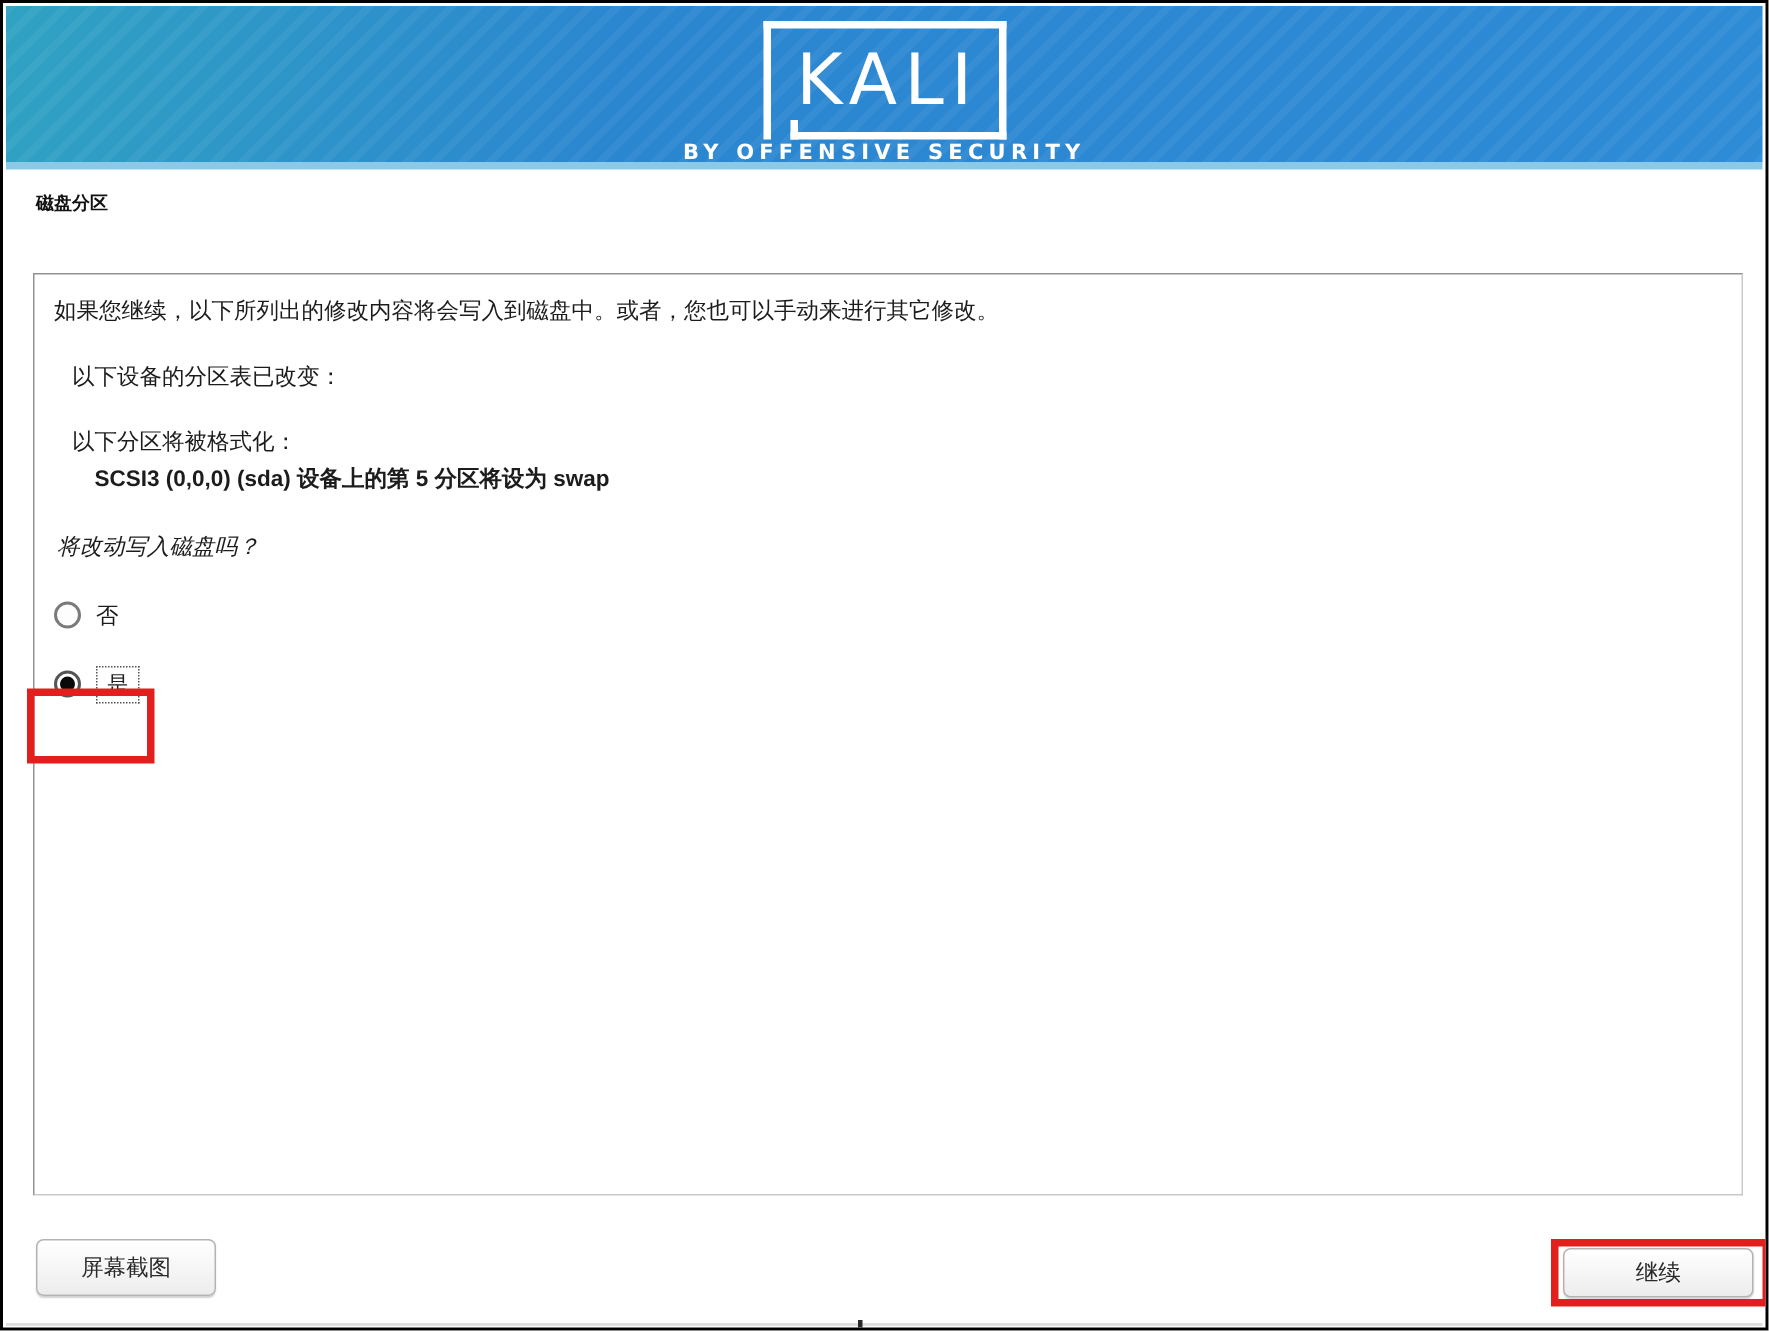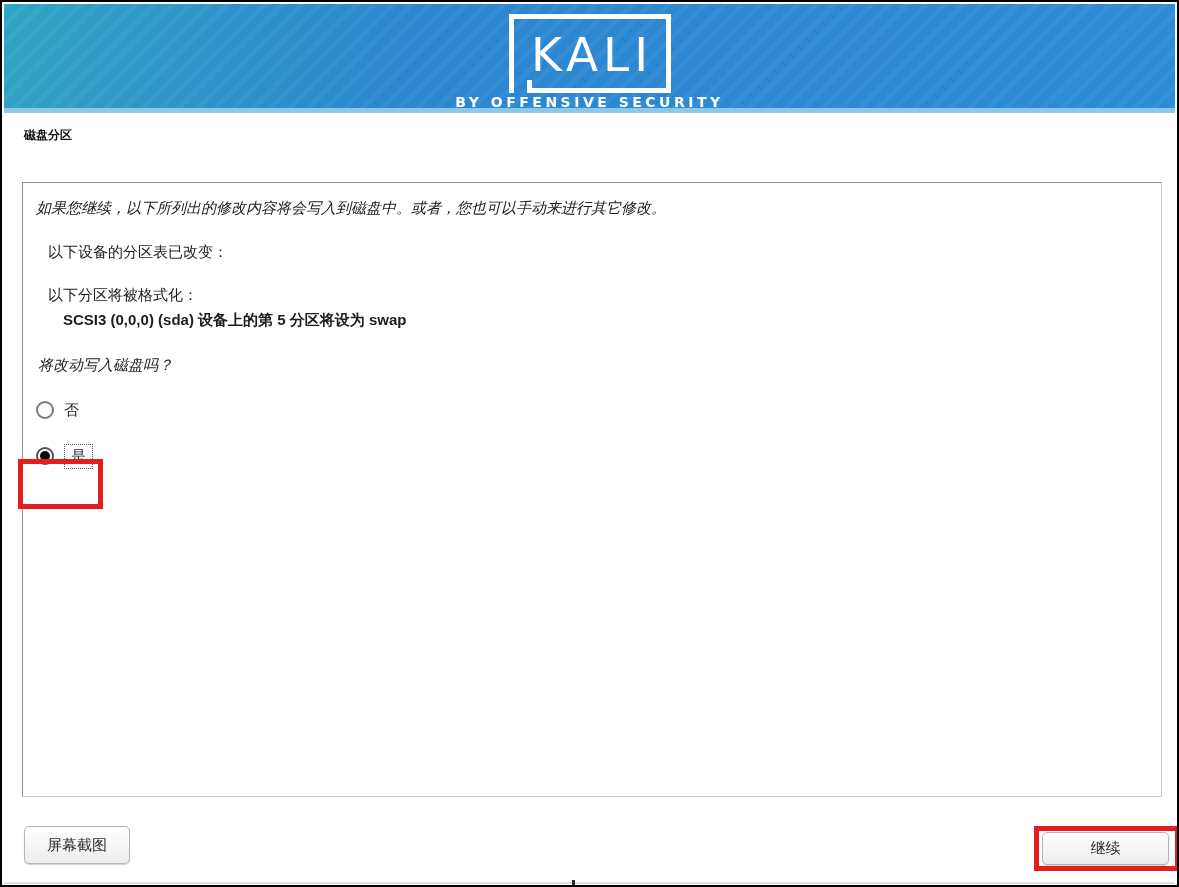--- a/index.html
+++ b/index.html
@@ -33,21 +33,21 @@
     font-family:"DejaVu Sans","Liberation Sans",sans-serif;
   }
   
   .page-title{position:absolute;left:22px;top:125px;font-size:12px;font-weight:bold;color:#111;}
   
   .content-box{
     position:absolute;left:20px;top:180px;width:1140px;height:615px;box-sizing:border-box;
     background:#fff;border:1px solid #c9c9c9;border-top-color:#929292;border-left-color:#929292;
     padding:13px 13px;color:#1c1c1c;font-size:15px;
   }
-  .intro{margin:1px 0 23px 0;line-height:21px;font-style:italic;}
+  .intro{margin:1px 0 23px 0;line-height:21px;}
   .para{margin:0 0 21px 0;}
   .line{line-height:22px;margin-left:12px;}
   .bold{font-weight:bold;}
   .indent{padding-left:15px;}
   .fmt{line-height:27px;}
   .question{margin:11px 0 0 2px;line-height:21px;font-style:italic;}
   
   .radio-row{display:flex;align-items:center;margin:23px 0 0 0;height:24px;}
   .radio-row + .radio-row{margin-top:22px;}
   .radio{
@@ -61,21 +61,21 @@
   .radio-label{font-size:15px;color:#1c1c1c;}
   .radio-label.focused{border:1px dotted #555;padding:2px 6px;}
   
   .btn{
     position:absolute;box-sizing:border-box;border:1px solid #b3b3b3;border-radius:5px;
     background:linear-gradient(#ffffff,#f5f5f5 55%,#ececec);
     box-shadow:0 1px 1px rgba(0,0,0,0.18);
     display:flex;align-items:center;justify-content:center;
     font-size:15px;color:#2a2a2a;cursor:default;
   }
-  .btn-screenshot{left:22px;top:824px;width:106px;height:38px;}
+  .btn-screenshot{left:22px;top:824px;width:120px;height:38px;}
   .btn-continue{left:1040px;top:830px;width:127px;height:33px;}
   
   .annot{position:absolute;box-sizing:border-box;border:5px solid #e1201e;z-index:10;}
   .annot-yes{left:16px;top:457px;width:85px;height:50px;}
   .annot-continue{left:1032px;top:824px;width:146px;height:45px;}
   
   .bottom-line{position:absolute;left:2px;right:2px;top:880px;height:2px;background:#e0e0e0;}
   .cursor-tick{position:absolute;left:570px;top:878px;width:3px;height:8px;background:#2a2a2a;}
 </style>
 </head>

